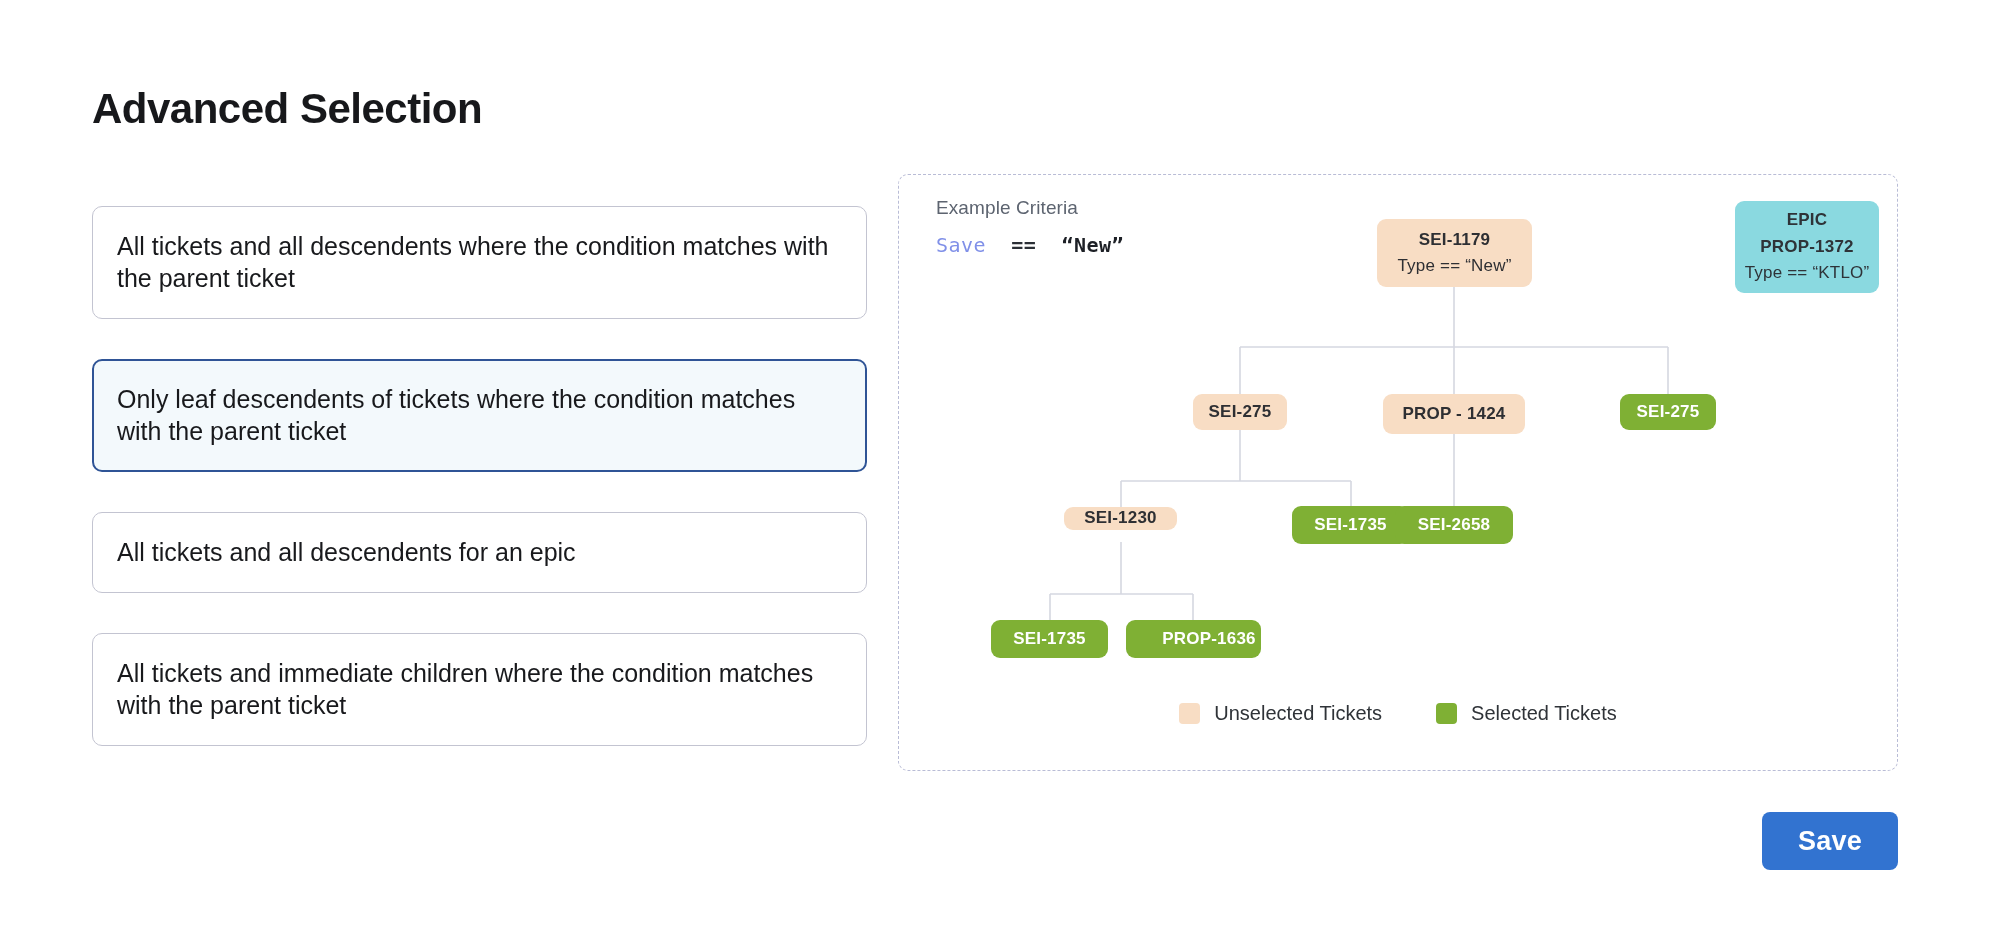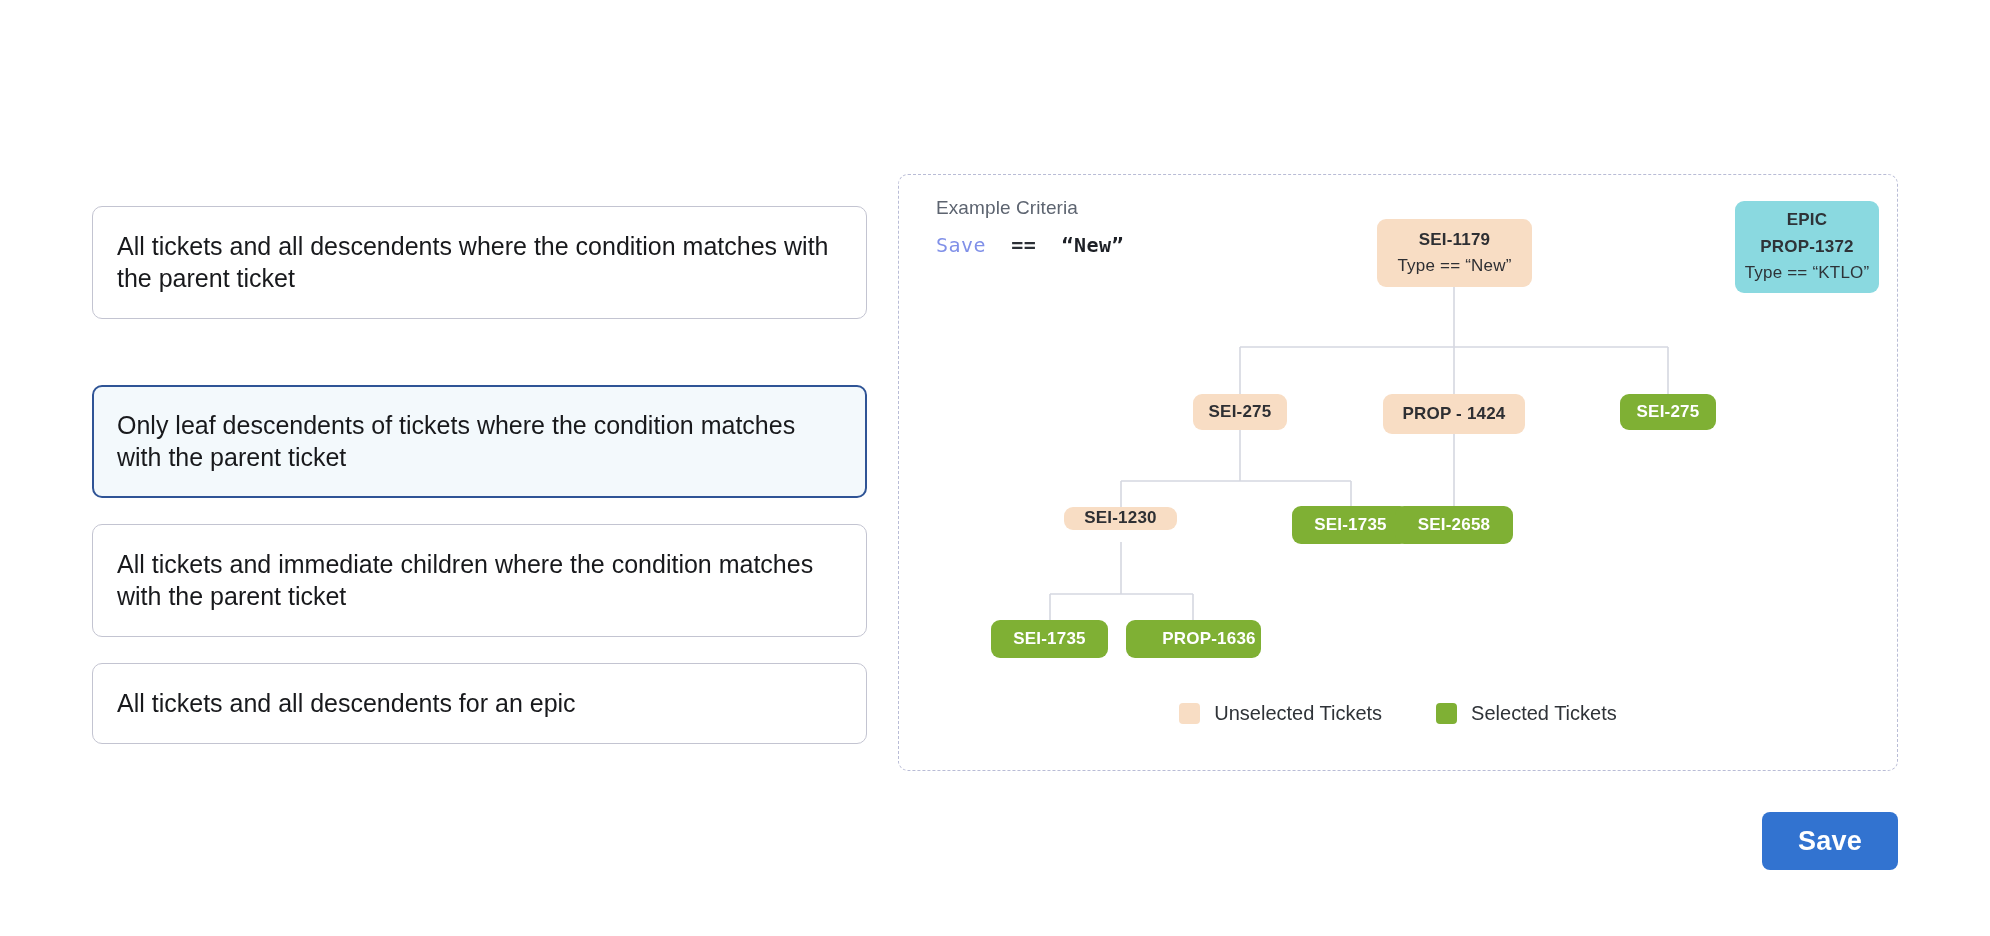--- a/index.html
+++ b/index.html
@@ -35,40 +35,39 @@
   }
 
   
   .options {
     position: absolute;
     left: 92px;
     top: 206px;
     width: 775px;
     display: flex;
     flex-direction: column;
-    gap: 26px;
+    gap: 40px;
   }
   .option {
     border: 1px solid #c3c4d1;
     border-radius: 10px;
     background: #ffffff;
     padding: 23px 24px 24px 24px;
     font-size: 25px;
     line-height: 1.28;
     color: #18191c;
     cursor: pointer;
     min-height: 64px;
     display: flex;
     align-items: center;
   }
   .option.selected {
     border: 2px solid #2f5496;
     background: #f3f9fc;
     padding: 22px 23px 23px 23px;
-    margin-top: 40px;
   }
   .option-text { display: block; }
 
   
   .diagram-panel {
     position: absolute;
     left: 898px;
     top: 174px;
     width: 1000px;
     height: 597px;
@@ -190,33 +189,34 @@
     background: #3273d0;
     color: #ffffff;
     width: 136px;
   }
 </style>
 </head>
 <body>
 
 <div class="page">
 
+  <h1 class="page-title">Advanced Selection</h1>
 
   <div class="options">
     <div class="option">
       <span class="option-text">All tickets and all descendents where the condition matches with the parent ticket</span>
     </div>
     <div class="option selected">
       <span class="option-text">Only leaf descendents of tickets where the condition matches with the parent ticket</span>
     </div>
     <div class="option">
+      <span class="option-text">All tickets and all descendents for an epic</span>
+    </div>
+    <div class="option">
       <span class="option-text">All tickets and immediate children where the condition matches with the parent ticket</span>
-    </div>
-    <div class="option">
-      <span class="option-text">All tickets and all descendents for an epic</span>
     </div>
   </div>
 
   <div class="diagram-panel">
 
     <div class="criteria-label">Example Criteria</div>
     <div class="criteria-expr"><span class="k-field">Save</span>  <span class="k-op">==</span>  <span class="k-val">“New”</span></div>
 
     <svg class="tree-layer" width="1000" height="597" viewBox="0 0 1000 597">
       <g stroke="#d5d7e0" stroke-width="1.6" fill="none">

